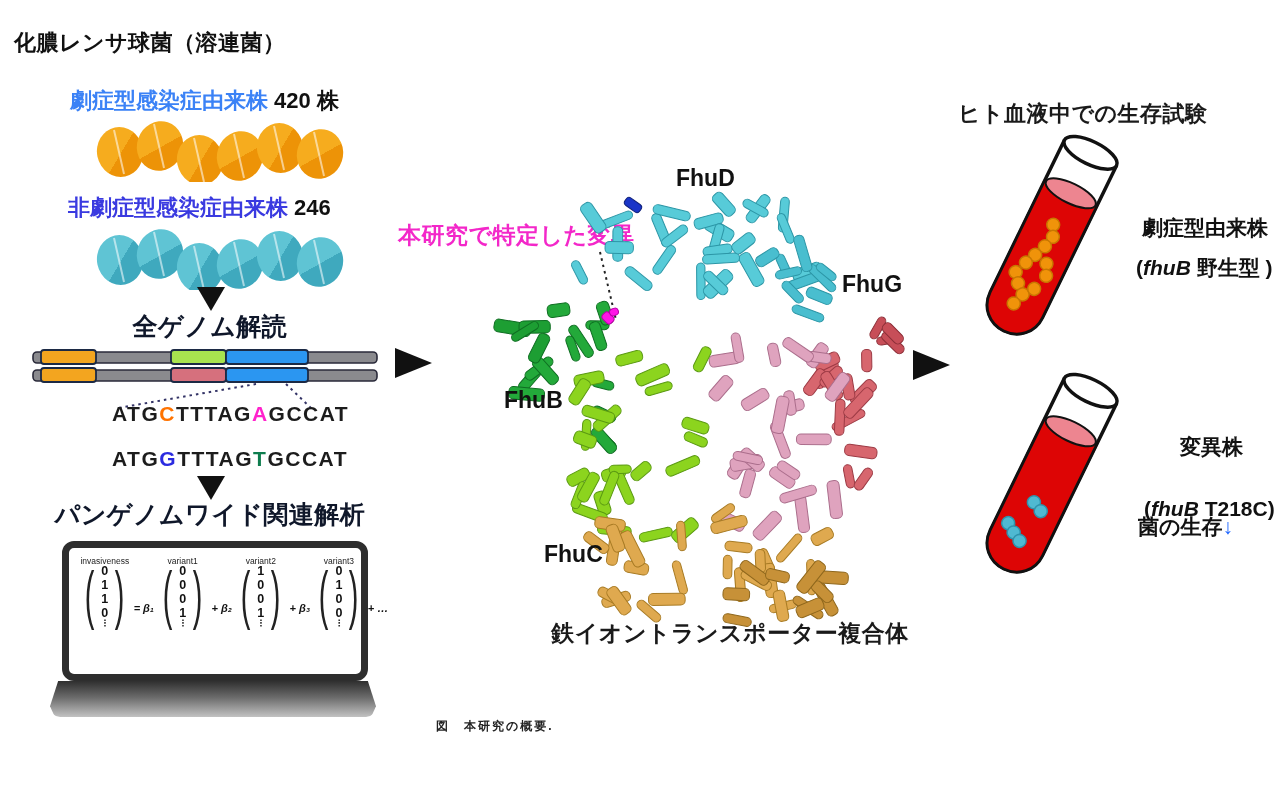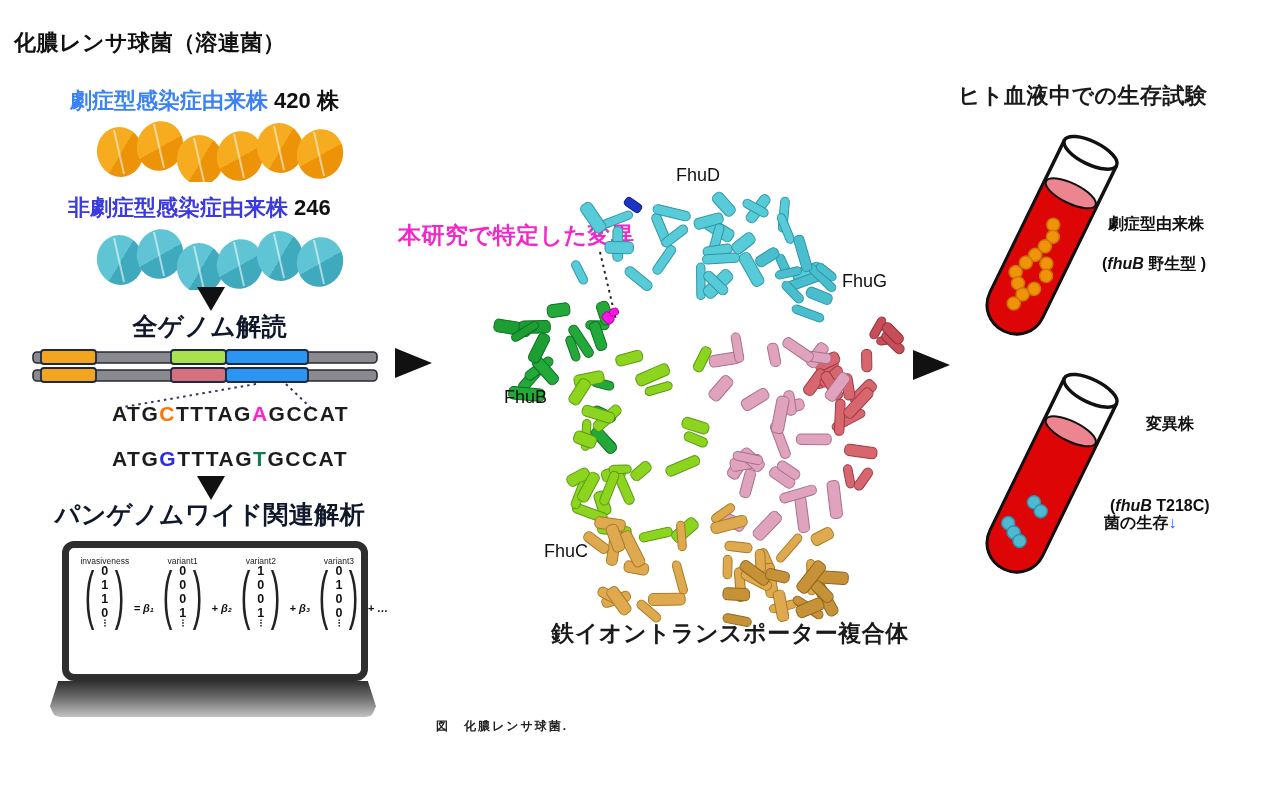--- a/index.html
+++ b/index.html
@@ -26,25 +26,25 @@
   .vcol{display:flex;flex-direction:column;align-items:center;}
   .vhead{font-size:8.5px;color:#222;margin-bottom:0;}
   .vbody{display:flex;align-items:center;margin-top:-2px;}
   .paren{font-size:64px;font-weight:400;line-height:56px;transform:scaleX(.45);color:#222;}
   .nums{display:flex;flex-direction:column;align-items:center;font-size:12.5px;font-weight:700;line-height:1.12;color:#111;}
   .vdots{font-size:9px;line-height:.7;color:#333;}
   .vop{font-size:11px;font-weight:700;margin-top:34px;color:#111;white-space:nowrap;padding:0 3px;font-style:italic;}
   
   .struct-title{left:510px;top:86px;width:390px;font-size:24px;text-align:center;}
   .mutation-label{left:398px;top:220px;font-size:23px;font-weight:700;color:#f327c9;}
-  .subunit-label{font-size:18px;font-weight:400;color:#111;}
+  .subunit-label{font-size:23px;font-weight:700;color:#111;}
   .complex-caption{left:530px;top:618px;width:400px;font-size:23px;text-align:center;}
   
-  .survival-title{left:958px;top:81px;font-size:22px;}
-  .tube-label{font-size:16px;font-weight:700;color:#111;white-space:nowrap;}
+  .survival-title{left:958px;top:99px;font-size:22px;}
+  .tube-label{font-size:21px;font-weight:700;color:#111;white-space:nowrap;margin-left:34px;}
   .genotype i{font-style:italic;font-weight:700;}
   .blue-down{color:#1e66ff;font-weight:800;}
   .figure-caption{left:436px;top:718px;font-size:12px;font-weight:700;letter-spacing:2px;color:#222;}
 </style>
 </head>
 <body>
 
 <div id="canvas">
 
   <div class="abs jp species-title">化膿レンサ球菌（溶連菌）</div>
@@ -421,23 +421,23 @@
         <circle cx="-2" cy="28" r="6.5"></circle>
           <circle cx="8" cy="33" r="6.5"></circle>
         <circle cx="-16" cy="58" r="6.5"></circle>
           <circle cx="-7" cy="64" r="6.5"></circle>
           <circle cx="2" cy="69" r="6.5"></circle>
       </g>
       <ellipse cx="0" cy="-97" rx="29" ry="11.5" fill="#ffffff" stroke="#111" stroke-width="3.5"></ellipse>
     </g>
   </svg>
 
-  <div class="abs tube-label" style="left:1146px;top:414px">変異株</div>
+  <div class="abs tube-label" style="left:1146px;top:433px">変異株</div>
   <div class="abs tube-label genotype" style="left:1110px;top:497px">
     <span>(</span><i>fhuB</i><span> T218C)</span>
   </div>
   <div class="abs tube-label" style="left:1104px;top:513px">
     <span>菌の生存</span><span class="blue-down">↓</span>
   </div>
 
-  <div class="abs figure-caption">図　化膿レンサ球菌.</div>
+  <div class="abs figure-caption">図　本研究の概要.</div>
 
 </div>
 
 </body></html>

